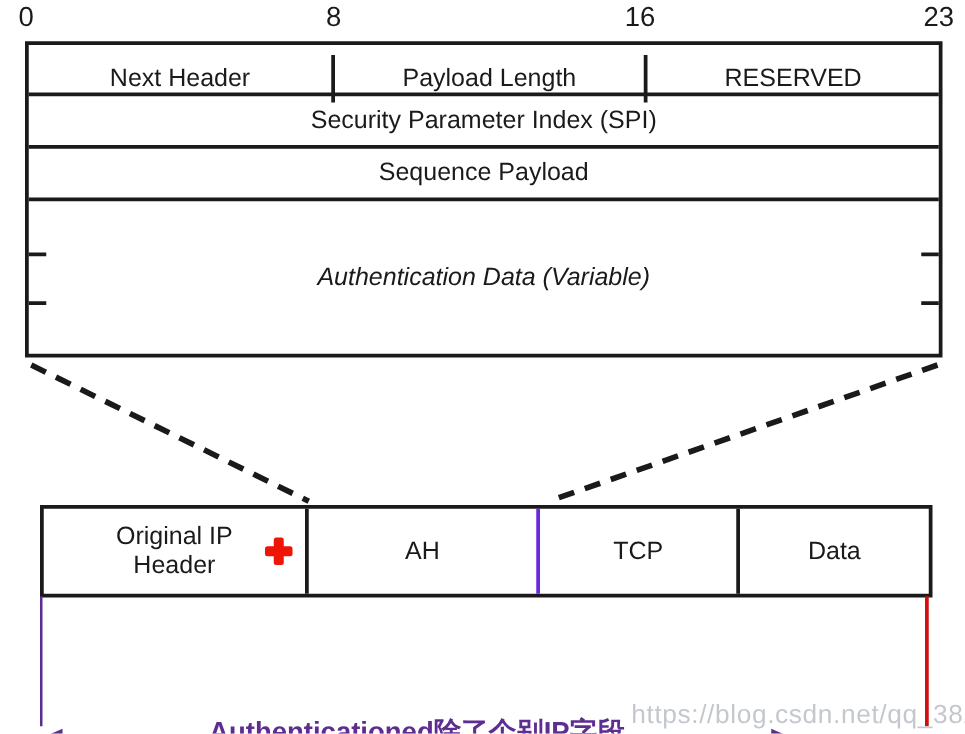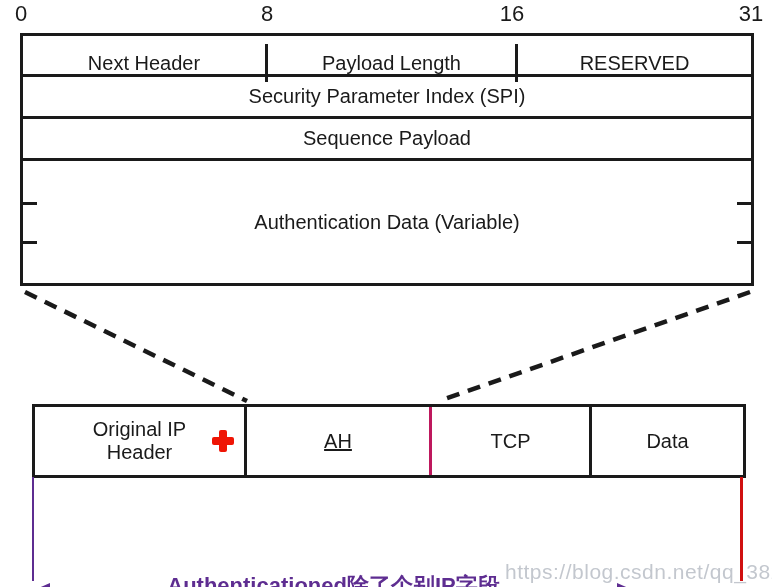--- a/index.html
+++ b/index.html
@@ -14,39 +14,39 @@
   }
   
   .ah-table{
     position:absolute;left:20px;top:33px;width:728px;height:247px;
     border:3px solid #1a1a1a;background:#fff;
   }
   .row{display:flex;align-items:center;justify-content:center;
        font-size:20px;border-bottom:3px solid #1a1a1a;text-align:center;}
   .row1{height:38px;padding:0;}
   .row2,.row3{height:39px;}
-  .row4{height:122px;border-bottom:none;position:relative;}
+  .row4{height:122px;border-bottom:none;position:relative;font-style:italic;}
   .row1 .cell{height:100%;display:flex;align-items:center;justify-content:center;margin-top:16px;}
   .c1{width:242px;border-right:3px solid #1a1a1a;}
   .c2{width:247px;border-right:3px solid #1a1a1a;}
   .c3{flex:1;}
   .tick{position:absolute;width:14px;height:3px;background:#1a1a1a;}
   .tl1{left:0;top:41px;} .tl2{left:0;top:80px;}
   .tr1{right:0;top:41px;} .tr2{right:0;top:80px;}
   
   .overlay{position:absolute;left:0;top:0;width:772px;height:587px;pointer-events:none;}
   
   .packet{
     position:absolute;left:32px;top:404px;width:708px;height:68px;
     border:3px solid #1a1a1a;display:flex;background:#fff;
   }
   .pcell{display:flex;align-items:center;justify-content:center;
          font-size:20px;text-align:center;position:relative;}
   .p1{width:209px;border-right:3px solid #1a1a1a;}
-  .p2{width:182px;border-right:3px solid #be185d;text-decoration:underline;}
+  .p2{width:182px;border-right:3px solid #6d28d9;}
   .p3{width:157px;border-right:3px solid #1a1a1a;}
   .p4{flex:1;}
   .ptext{white-space:pre-line;line-height:1.15;text-align:center;}
   .plus{position:absolute;right:10px;top:50%;transform:translateY(-50%);
         width:22px;height:22px;display:block;}
   .plus i{position:absolute;background:#ef1505;border-radius:2px;display:block;}
   .plus .ph{left:0;top:7px;width:22px;height:8px;}
   .plus .pv{left:7px;top:0;width:8px;height:22px;}
   
   .vline{position:absolute;top:477px;height:104px;}
@@ -72,21 +72,21 @@
   }
 </style>
 </head>
 <body>
 
 <div class="stage">
 
   <span class="bit-label" style="left:21px">0</span>
   <span class="bit-label" style="left:267px">8</span>
   <span class="bit-label" style="left:512px">16</span>
-  <span class="bit-label" style="left:751px">31</span>
+  <span class="bit-label" style="left:751px">23</span>
 
   <div class="ah-table">
     <div class="row row1">
       <div class="cell c1">Next Header</div>
       <div class="cell c2">Payload Length</div>
       <div class="cell c3">RESERVED</div>
     </div>
     <div class="row row2">Security Parameter Index (SPI)</div>
     <div class="row row3">Sequence Payload</div>
     <div class="row row4">

